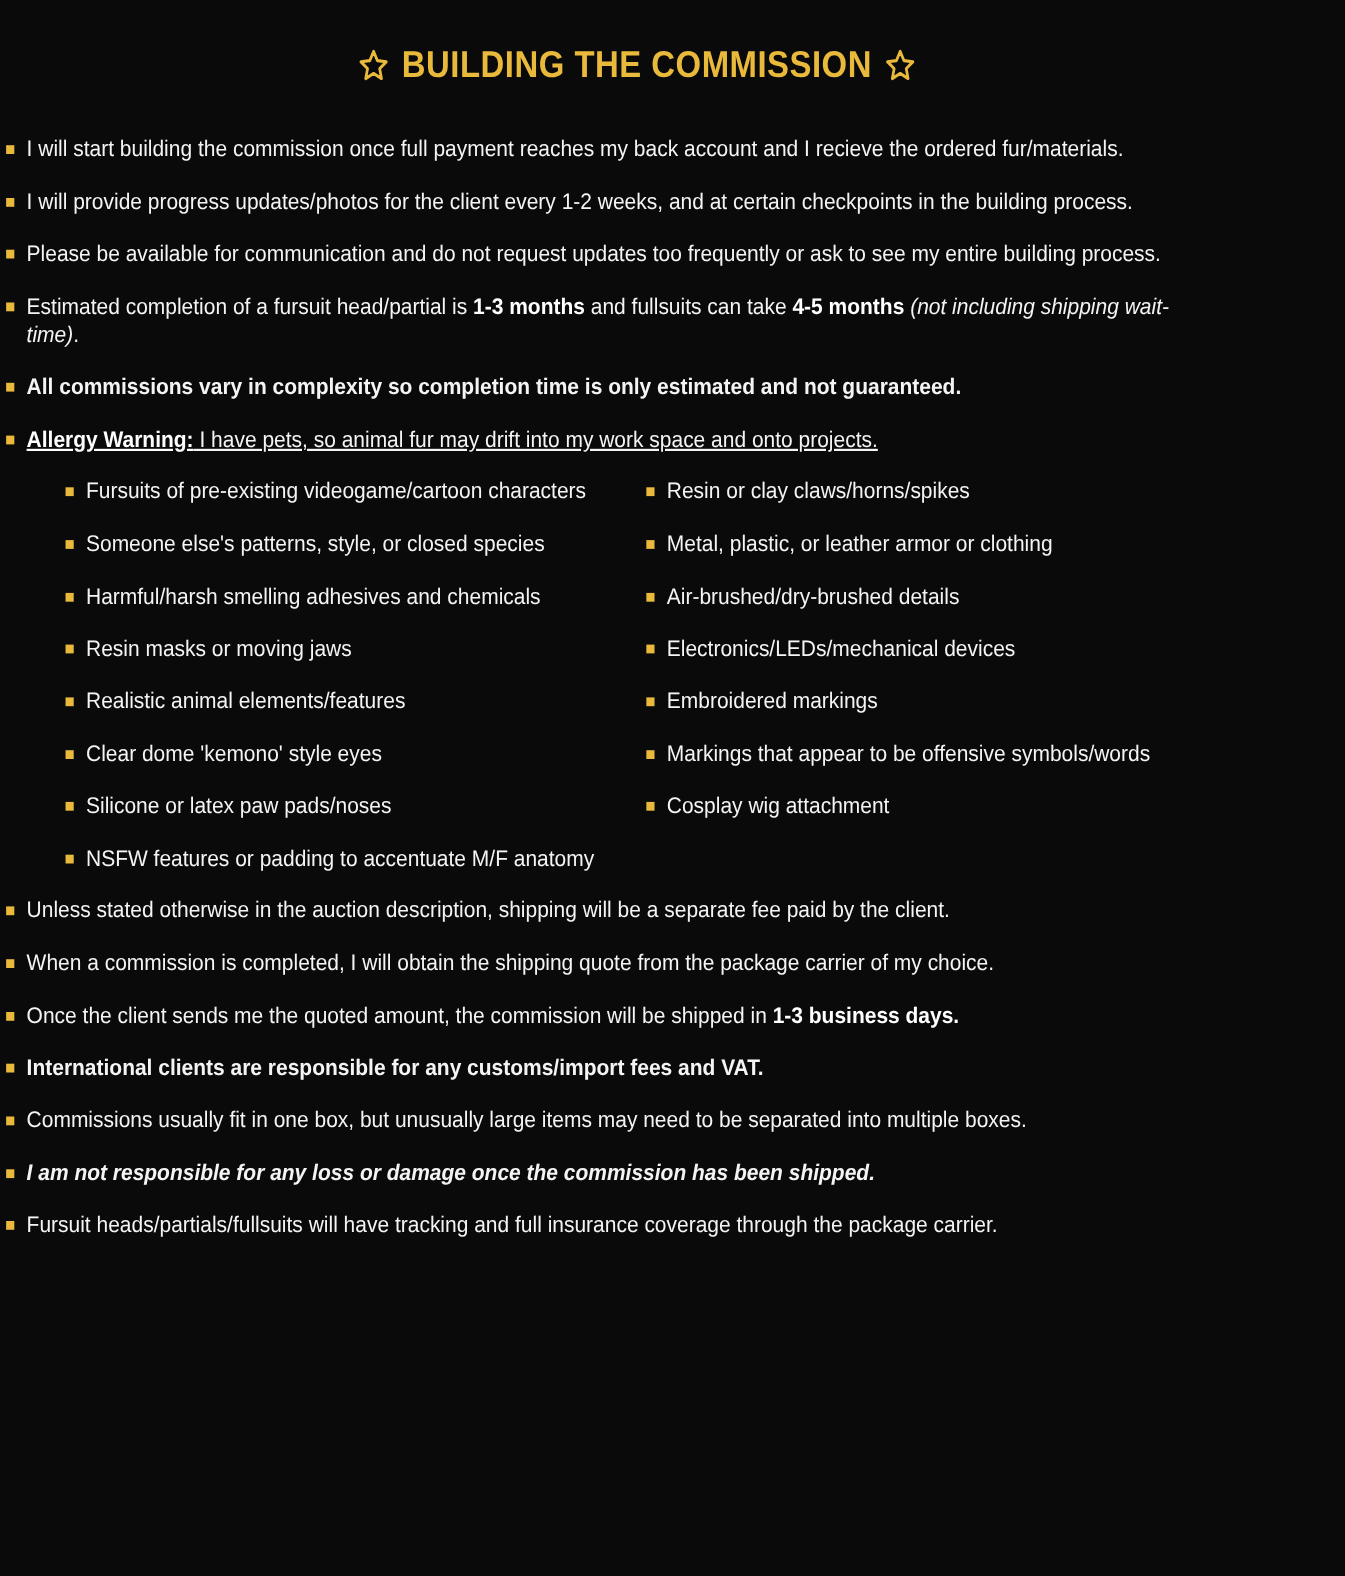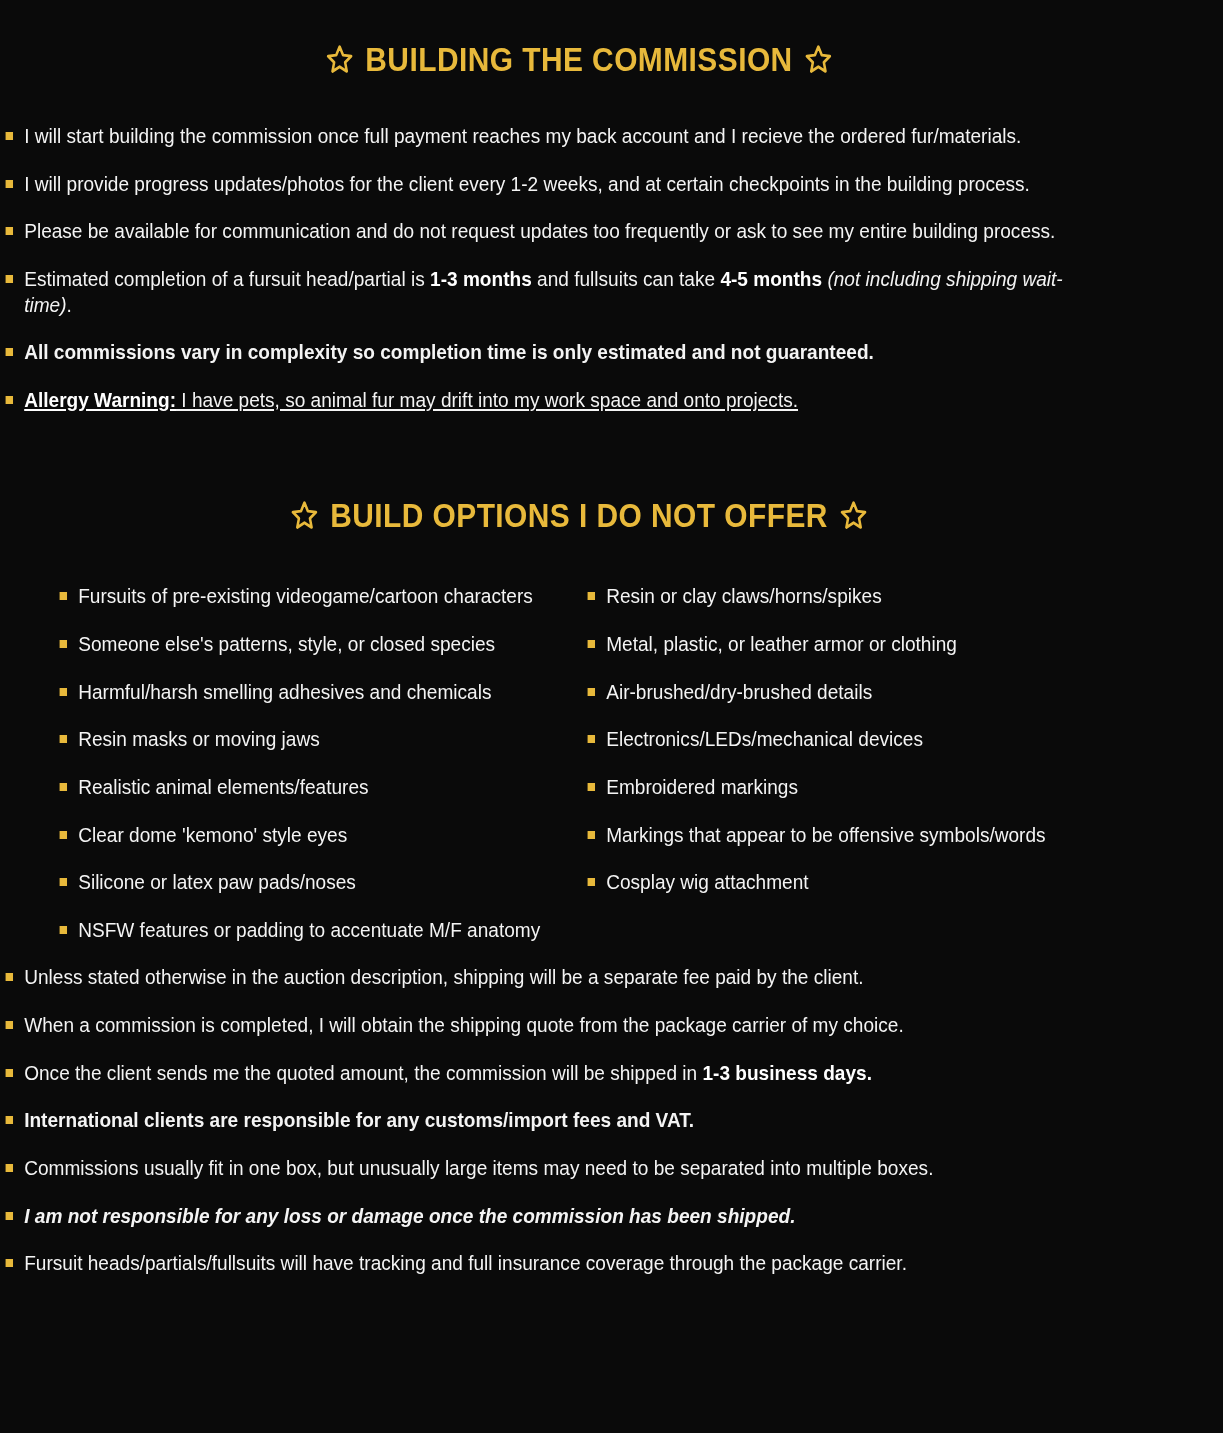--- a/index.html
+++ b/index.html
@@ -141,35 +141,20 @@
     <li>Please be available for communication and do not request updates too frequently or ask to see my entire building process.</li>
     <li>
       <span>Estimated completion of a fursuit head/partial is </span><b>1-3 months</b><span> and fullsuits can take </span><b>4-5 months</b><span> </span><i>(not including shipping wait-time)</i><span>.</span>
     </li>
     <li class="bold-line">All commissions vary in complexity so completion time is only estimated and not guaranteed.</li>
     <li>
       <b class="u">Allergy Warning:</b><span class="u"> I have pets, so animal fur may drift into my work space and onto projects.</span>
     </li>
   </ul>
 
-  <div class="h2-wrap">
-    <div class="section-heading">
-      <span class="star">
-        <svg viewBox="0 0 24 24" width="34" height="34" aria-hidden="true">
-          <path d="M12 2.6l2.75 5.95 6.5.72-4.84 4.38 1.34 6.4L12 16.78 6.25 20.05l1.34-6.4L2.75 9.27l6.5-.72z" fill="none" stroke="#e8b93b" stroke-width="2" stroke-linejoin="round"></path>
-        </svg>
-      </span>
-      <span class="htext">BUILD OPTIONS I DO NOT OFFER</span>
-      <span class="star">
-        <svg viewBox="0 0 24 24" width="34" height="34" aria-hidden="true">
-          <path d="M12 2.6l2.75 5.95 6.5.72-4.84 4.38 1.34 6.4L12 16.78 6.25 20.05l1.34-6.4L2.75 9.27l6.5-.72z" fill="none" stroke="#e8b93b" stroke-width="2" stroke-linejoin="round"></path>
-        </svg>
-      </span>
-    </div>
-  </div>
 
   <div class="two-col">
     <div class="col">
       <ul class="bullets">
         <li>Fursuits of pre-existing videogame/cartoon characters</li>
         <li>Someone else's patterns, style, or closed species</li>
         <li>Harmful/harsh smelling adhesives and chemicals</li>
         <li>Resin masks or moving jaws</li>
         <li>Realistic animal elements/features</li>
         <li>Clear dome 'kemono' style eyes</li>

